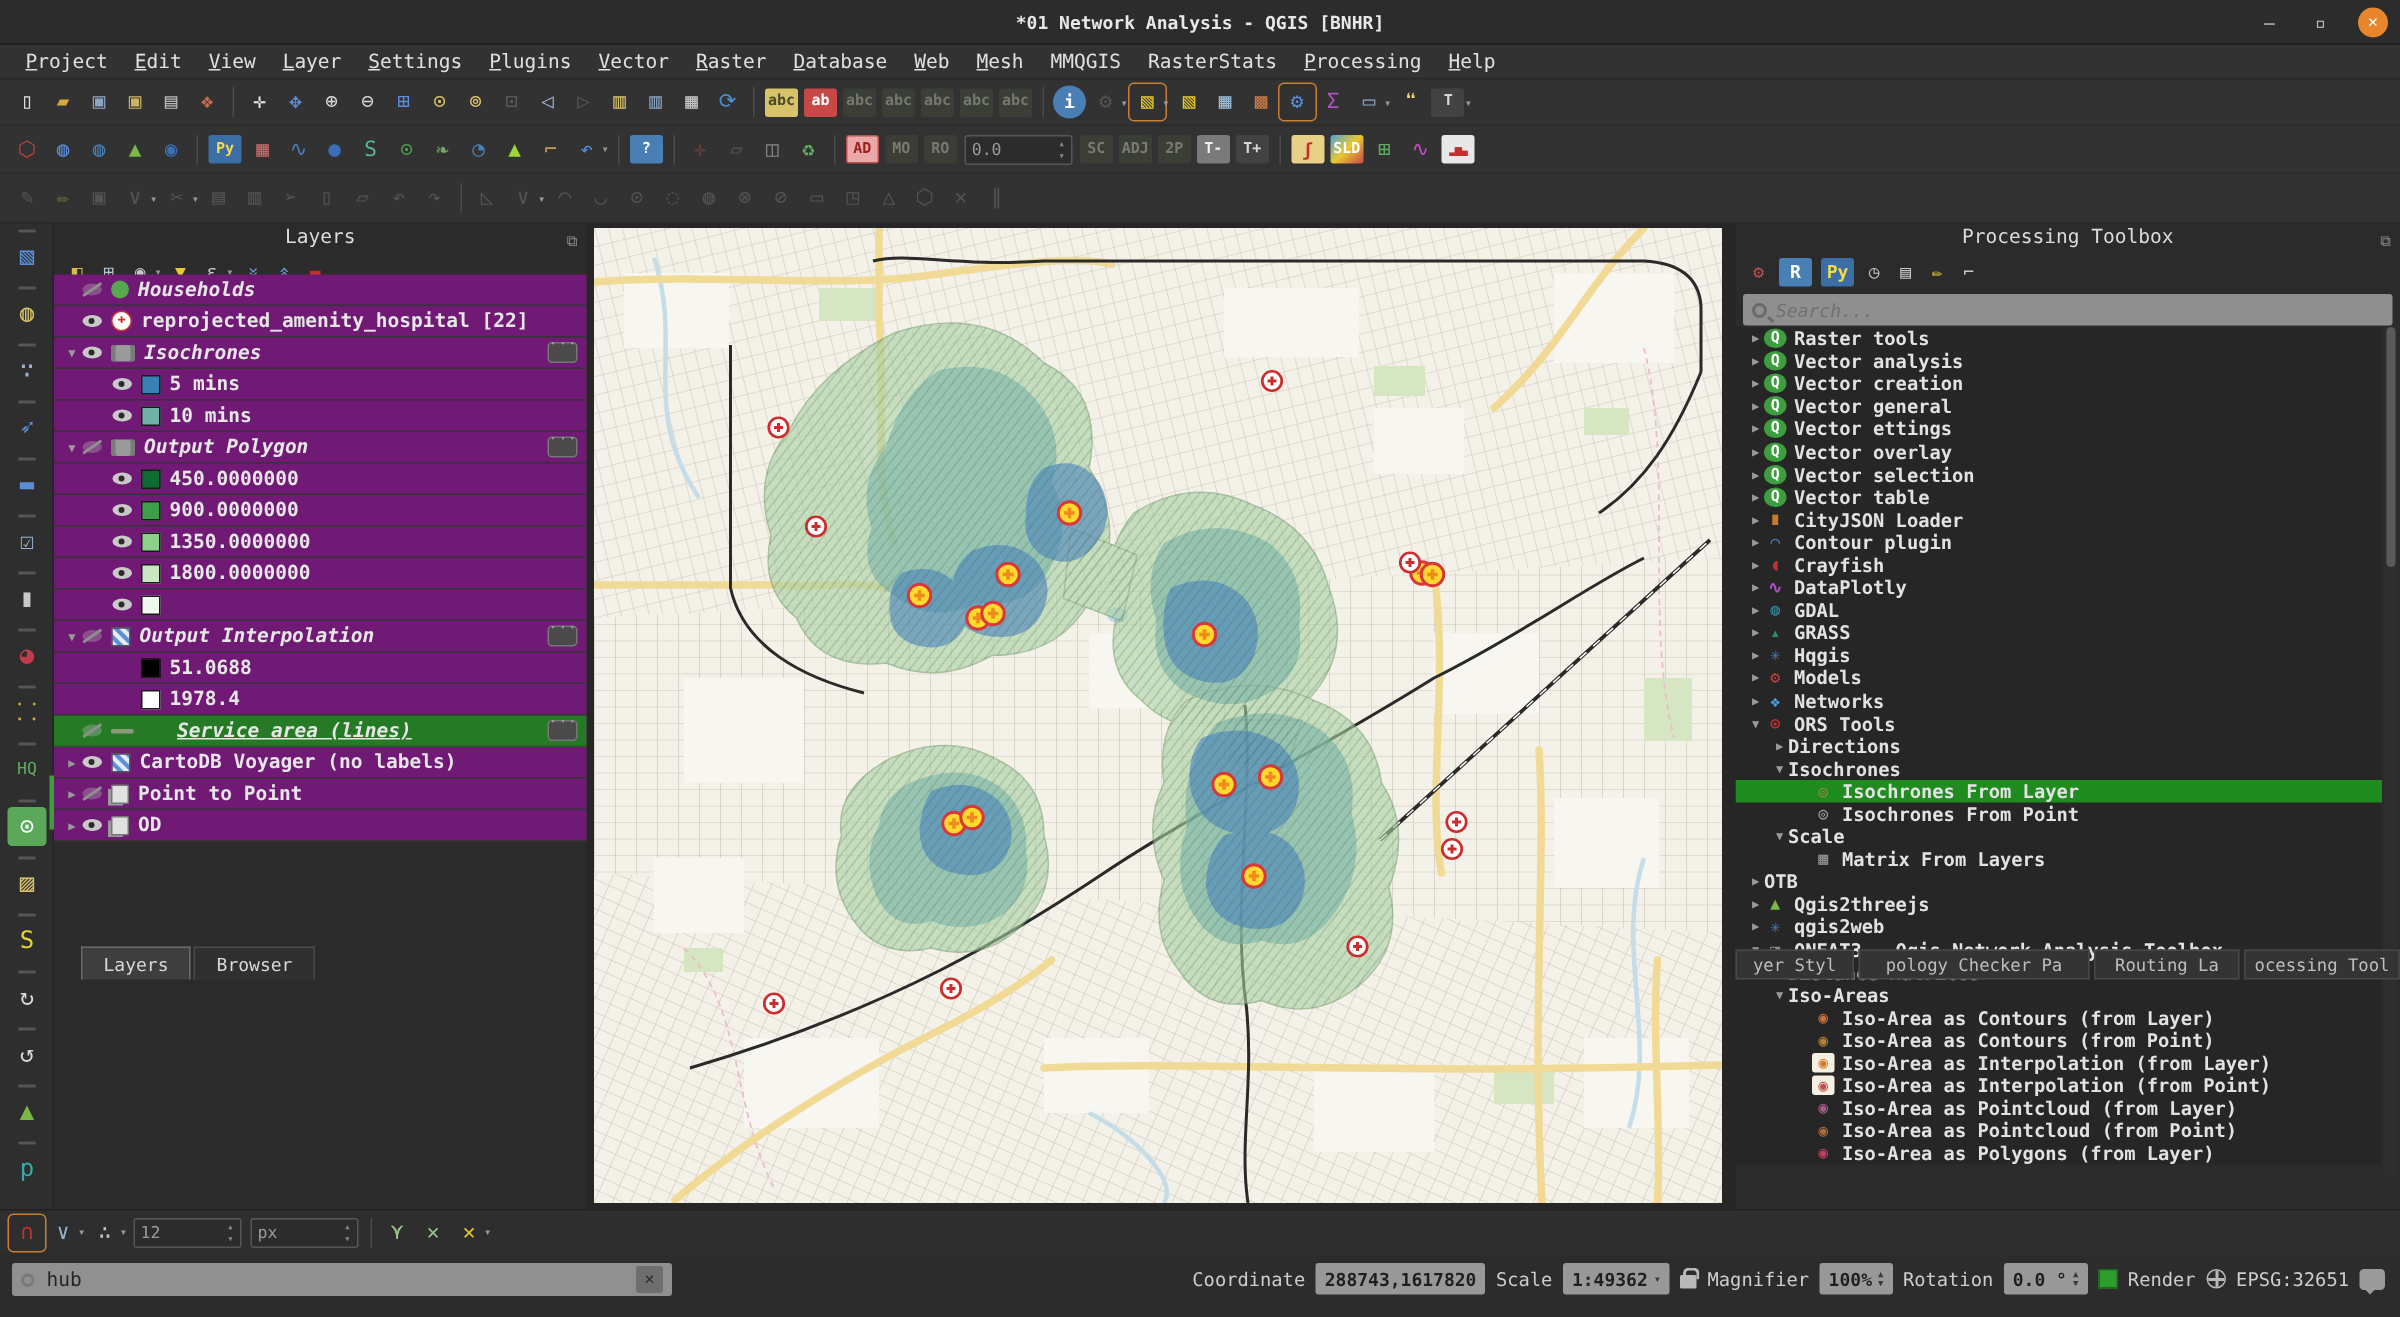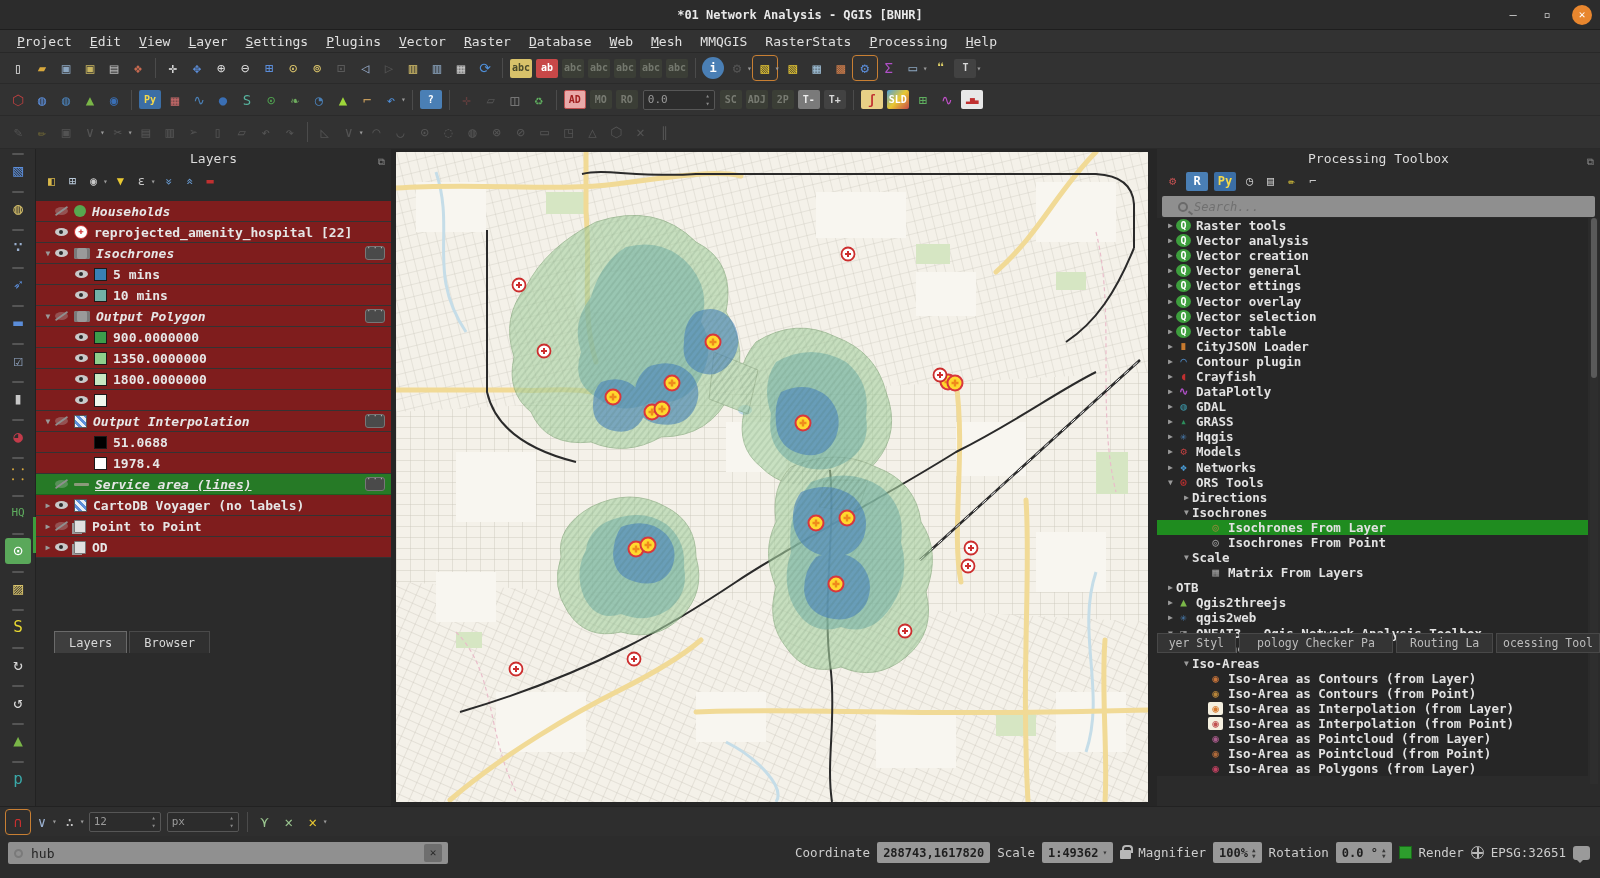--- a/index.html
+++ b/index.html
@@ -58,21 +58,21 @@
               font-size:16px; border-radius:3px; }
   .dock-grip { position:absolute; left:12px; width:12px; height:2px; background:#555; border-radius:1px; }
   #dock-green { position:absolute; left:33px; width:3px; background:#3d9e3d; }
   
   .panel { position:absolute; top:0; background:#2b2b2b; }
   .panel-header { height:20px; text-align:center; font-size:13px; color:#dcdcdc; line-height:20px; position:relative; }
   .panel-float { position:absolute; right:6px; top:3px; font-size:10px; color:#8a8a8a; }
   .panel-tools { height:24px; display:flex; align-items:center; padding-left:6px; gap:2px; }
   .ptool { width:19px; height:19px; line-height:19px; text-align:center; font-size:12px; border-radius:2px; }
   #layers-panel { left:36px; width:355px; height:657px; }
-  #layers-tree { position:absolute; left:0; top:52px; width:355px; background:#7f1d1d; }
+  #layers-tree { position:absolute; left:0; top:34px; width:355px; background:#701a75; }
   .lrow { position:relative; height:21px; display:flex; align-items:center; border-bottom:1px solid #333; }
   .lrow.sel { background:#267a26; border-bottom-color:#1d5f1d; }
   .lexp { width:12px; font-size:8px; color:#9a9a9a; text-align:center; flex:none; }
   .eye { position:relative; width:16px; height:14px; margin-right:4px; flex:none; }
   .eye::before { content:""; position:absolute; left:1px; top:3px; width:13px; height:8px; border-radius:50%;
                  background:#c9c9c9; }
   .eye::after { content:""; position:absolute; left:5px; top:5px; width:4px; height:4px; border-radius:50%;
                 background:#2b2b2b; }
   .eye.off::before { opacity:.3; }
   .eye.off::after { width:15px; height:2px; border-radius:1px; background:#8f8f8f; left:0; top:6px;
@@ -86,36 +86,36 @@
   .sym-group { width:16px; height:11px; background:#9a9a9a; border-radius:2px;
                box-shadow:inset 3px 0 0 #7a7a7a, inset -3px 0 0 #7a7a7a; }
   .sym-checker { width:13px; height:13px; border:1px solid #555;
       background:linear-gradient(45deg,#5b8dd9 25%,#e8eef5 25%,#e8eef5 50%,#5b8dd9 50%,#5b8dd9 75%,#e8eef5 75%);
       background-size:8px 8px; }
   .sym-line { width:15px; height:3px; border-radius:1px; }
   .sym-stack { width:12px; height:13px; background:#e0e0e0; border:1px solid #777; border-radius:1px;
                box-shadow:-3px 2px 0 -1px #9a9a9a; }
   .llabel { font-size:13px; font-weight:bold; color:#e6e6e6; white-space:nowrap; }
   .llabel.it { font-style:italic; }
-  .llabel.ul { text-decoration:underline; }
+  .llabel.ul { text-decoration:underline;margin-left:23px; }
   .lbadge { position:absolute; right:6px; top:3px; width:20px; height:14px; background:#4a4a4a;
             border:1px solid #777; border-radius:3px; }
   .lbadge::after { content:"···"; position:absolute; left:0; right:0; top:-4px; text-align:center;
                    font-size:9px; color:#aaa; letter-spacing:1px; }
   
   #left-tabs { position:absolute; left:36px; top:631px; display:flex; gap:2px; padding-left:18px; }
   .dtab { height:22px; padding:0 14px; font-size:12px; color:#d8d8d8; line-height:22px; background:#303030;
           border:1px solid #4a4a4a; border-bottom:none; }
   .dtab.active { background:#3e3e3e; border-color:#6a6a6a; }
   
   #map-wrap { position:absolute; left:396px; top:3px; width:752px; height:650px; background:#f4f1e9; }
   
   #proc-panel { left:1157px; width:443px; height:657px; }
   #proc-search { margin:3px 5px 2px 5px; height:21px; background:#8f8f8f; border-radius:2px; display:flex;
-                 align-items:center; padding:0 16px; gap:6px; }
+                 align-items:center; padding:0 6px; gap:6px; }
   #proc-search .mag { width:10px; height:10px; border:2px solid #6a6a6a; border-radius:50%; position:relative; }
   #proc-search .mag::after { content:""; position:absolute; left:8px; top:8px; width:5px; height:2px;
                              background:#6a6a6a; transform:rotate(40deg); }
   #proc-search .ph { font-size:12px; color:#707070; font-style:italic; }
   #proc-tree { position:absolute; left:0; top:69px; width:431px; background:#262626; overflow:hidden; }
   .prow { height:15.1px; display:flex; align-items:center; white-space:nowrap; }
   .prow.sel { background:#1f8c1f; }
   .pexp { width:11px; font-size:8px; color:#9a9a9a; text-align:center; flex:none; }
   .picon { width:15px; height:13px; margin-right:5px; flex:none; text-align:center; font-size:11px;
            line-height:13px; border-radius:2px; font-weight:bold; }
@@ -403,20 +403,26 @@
           <div class="lrow" style="padding-left: 6px;">
             <span class="lexp">▼</span>
             <span class="eye off"></span>
             <span class="lsym sym-group"></span>
             <span class="llabel it">Output Polygon</span>
             <span class="lbadge"></span>
           </div>
           <div class="lrow" style="padding-left: 26px;">
             <span class="lexp"></span>
             <span class="eye"></span>
+            <span class="lsym sym-swatch" style="background: rgb(15, 107, 49);"></span>
+            <span class="llabel">450.0000000</span>
+          </div>
+          <div class="lrow" style="padding-left: 26px;">
+            <span class="lexp"></span>
+            <span class="eye"></span>
             <span class="lsym sym-swatch" style="background: rgb(61, 158, 76);"></span>
             <span class="llabel">900.0000000</span>
           </div>
           <div class="lrow" style="padding-left: 26px;">
             <span class="lexp"></span>
             <span class="eye"></span>
             <span class="lsym sym-swatch" style="background: rgb(142, 207, 140);"></span>
             <span class="llabel">1350.0000000</span>
           </div>
           <div class="lrow" style="padding-left: 26px;">

